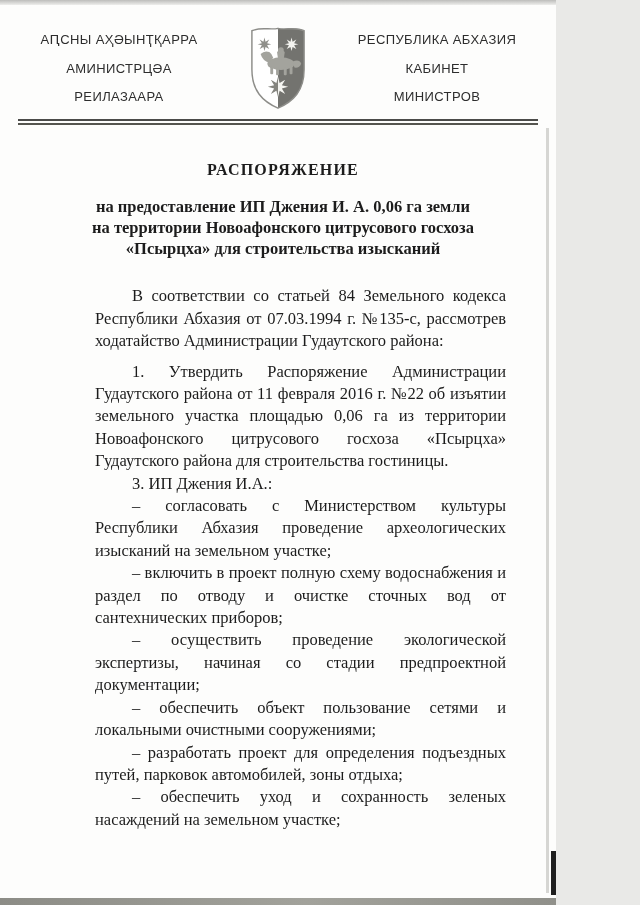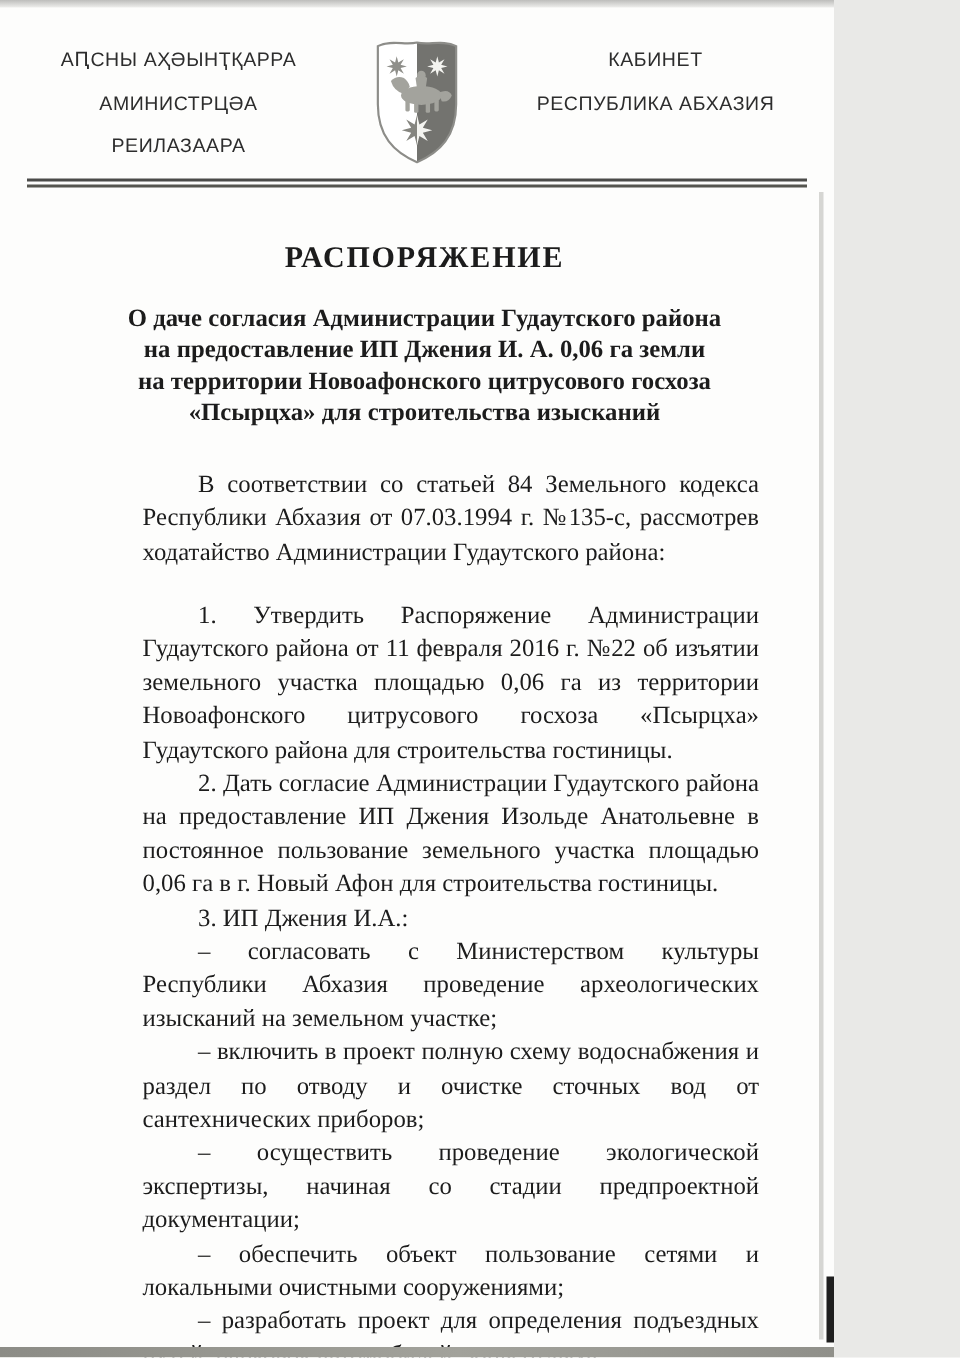--- a/index.html
+++ b/index.html
@@ -52,40 +52,40 @@
     margin:7px 18px 0 18px;
     height:2px;
     border-top:2px solid #4b4b49;
     border-bottom:2px solid #55554f;
     background:#fdfdfc;
   }
   
   .title-block { padding:0 50px 0 60px; text-align:center; }
   .doc-title {
     margin:36px 0 0 0;
-    font-size:20px;
+    font-size:16px;
     font-weight:bold;
     letter-spacing:1.2px;
   }
   .subtitle {
     margin-top:17px;
     font-weight:bold;
     font-size:16.5px;
     line-height:21.3px;
   }
   
   .body-text { padding:0 50px 0 95px; margin-top:26px; }
   .para {
     margin:0;
     font-size:16.5px;
     line-height:22.4px;
     text-align:justify;
     text-indent:37px;
   }
-  .gap-above { margin-top:20px; }
+  .gap-above { margin-top:8px; }
 </style>
 </head>
 <body>
 
 <div class="page">
 
   <div class="scan-top"></div>
 
   <header class="letterhead">
     <div class="head-col">
@@ -140,41 +140,40 @@
           <g transform="translate(35,65) scale(1.5)">
             <polygon points="0,-7 1.11,-2.68 4.95,-4.95 2.68,-1.11 7,0 2.68,1.11 4.95,4.95 1.11,2.68 0,7 -1.11,2.68 -4.95,4.95 -2.68,1.11 -7,0 -2.68,-1.11 -4.95,-4.95 -1.11,-2.68" fill="#f4f4f0"></polygon>
           </g>
         </g>
 
         <path d="M8,7 C17,2.5 27,6.5 35,4.5 C43,6.5 53,2.5 62,7 L62,47 C62,69 51,80 35,87 C19,80 8,69 8,47 Z" fill="none" stroke="#8d8d89" stroke-width="1.5"></path>
       </svg>
     </div>
 
     <div class="head-col">
+      <div>РЕСПУБЛИКА АБХАЗИЯ</div>
       <div>КАБИНЕТ</div>
-      <div>РЕСПУБЛИКА АБХАЗИЯ</div>
+      <div>МИНИСТРОВ</div>
     </div>
   </header>
 
   <div class="double-rule"></div>
 
   <div class="title-block">
     <h1 class="doc-title">РАСПОРЯЖЕНИЕ</h1>
     <div class="subtitle">
-      <div>О даче согласия Администрации Гудаутского района</div>
       <div>на предоставление ИП Джения И. А. 0,06 га земли</div>
       <div>на территории Новоафонского цитрусового госхоза</div>
       <div>«Псырцха» для строительства изысканий</div>
     </div>
   </div>
 
   <main class="body-text">
     <p class="para">В соответствии со статьей 84 Земельного кодекса Республики Абхазия от 07.03.1994 г. №135-с, рассмотрев ходатайство Администрации Гудаутского района:</p>
     <p class="para gap-above">1. Утвердить Распоряжение Администрации Гудаутского района от 11 февраля 2016 г. №22 об изъятии земельного участка площадью 0,06 га из территории Новоафонского цитрусового госхоза «Псырцха» Гудаутского района для строительства гостиницы.</p>
-    <p class="para">2. Дать согласие Администрации Гудаутского района на предоставление ИП Джения Изольде Анатольевне в постоянное пользование земельного участка площадью 0,06 га в г. Новый Афон для строительства гостиницы.</p>
     <p class="para">3. ИП Джения И.А.:</p>
     <p class="para">– согласовать с Министерством культуры Республики Абхазия проведение археологических изысканий на земельном участке;</p>
     <p class="para">– включить в проект полную схему водоснабжения и раздел по отводу и очистке сточных вод от сантехнических приборов;</p>
     <p class="para">– осуществить проведение экологической экспертизы, начиная со стадии предпроектной документации;</p>
     <p class="para">– обеспечить объект пользование сетями и локальными очистными сооружениями;</p>
     <p class="para">– разработать проект для определения подъездных путей, парковок автомобилей, зоны отдыха;</p>
     <p class="para">– обеспечить уход и сохранность зеленых насаждений на земельном участке;</p>
 
   </main>
 

